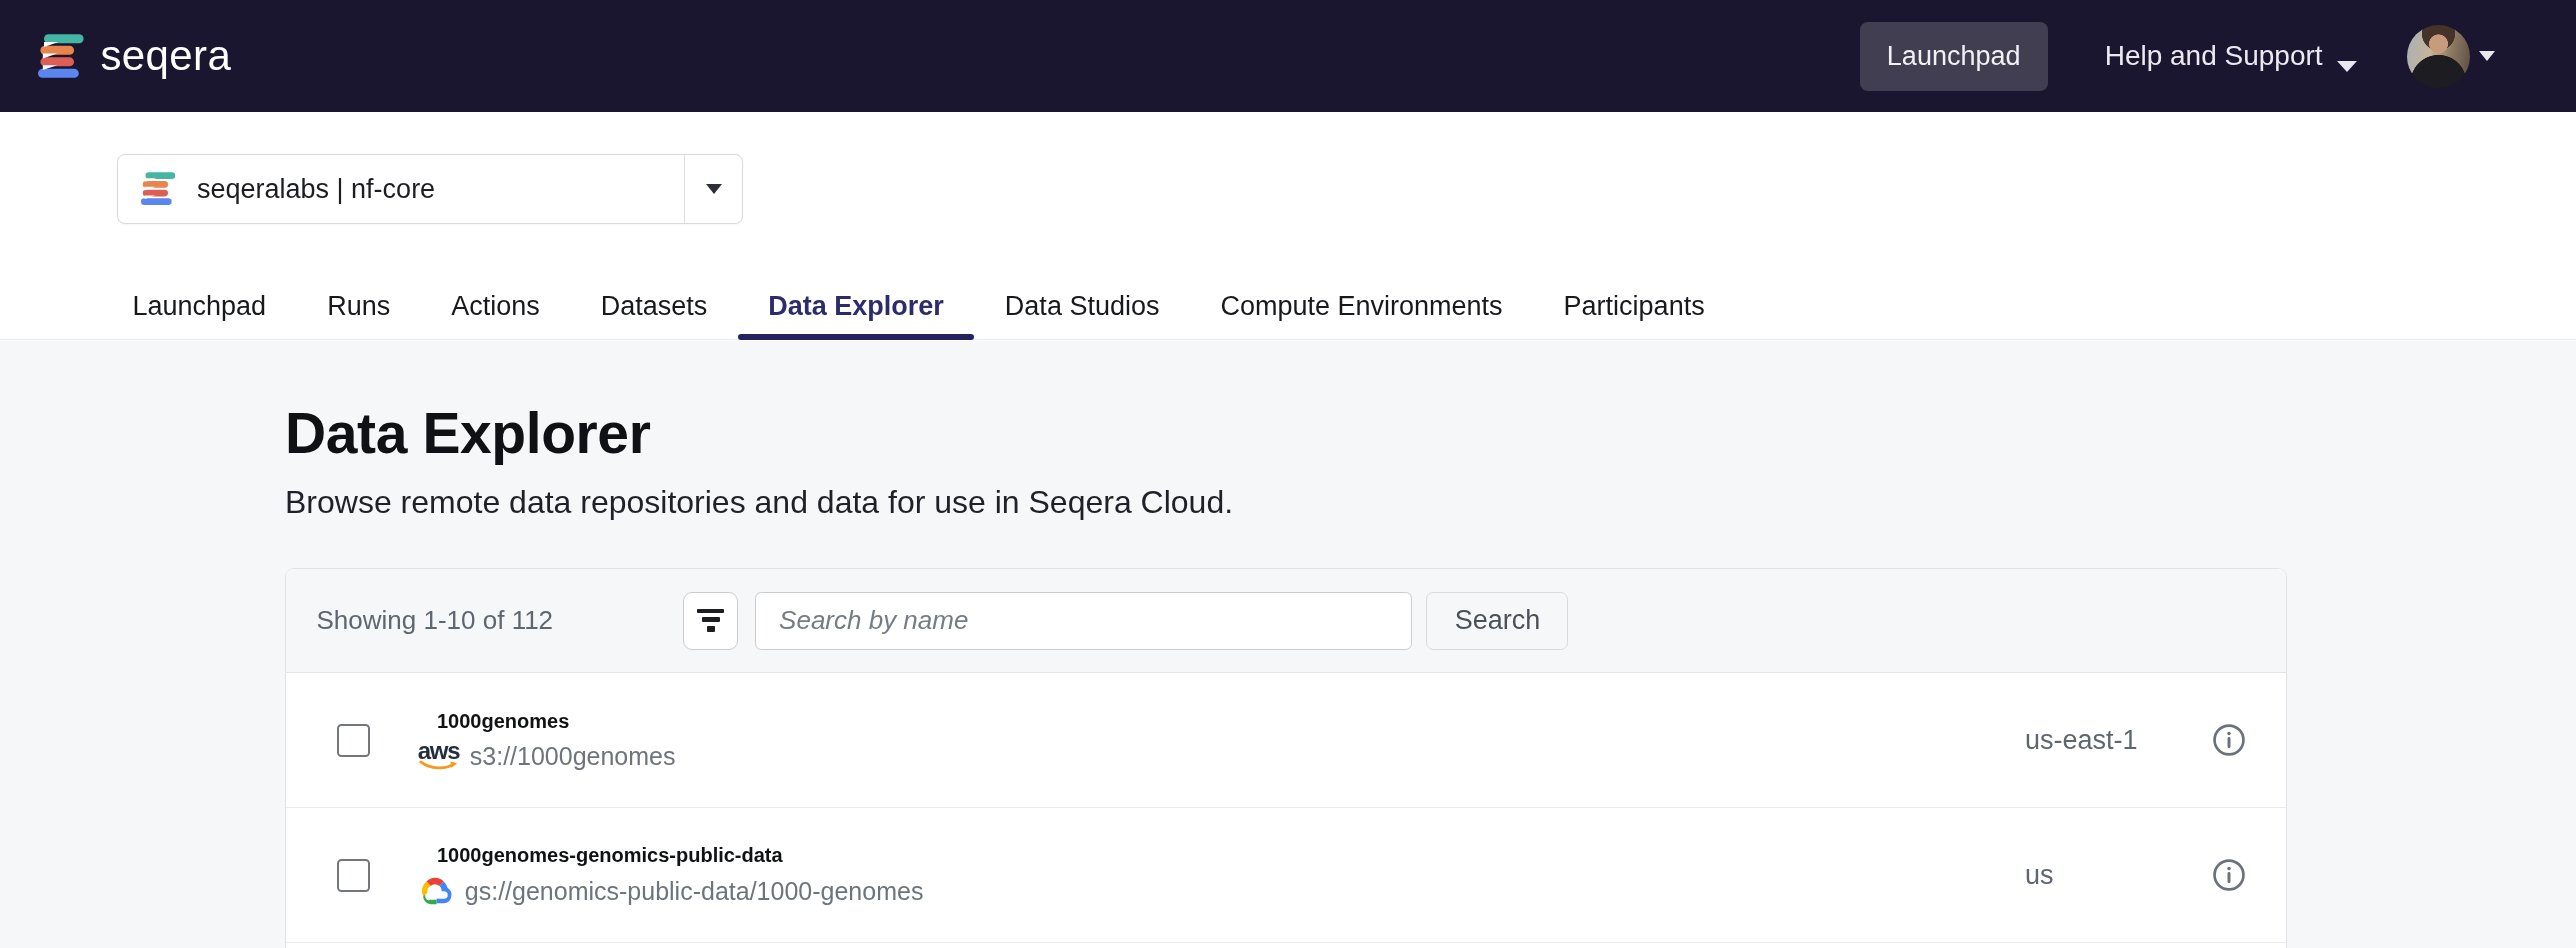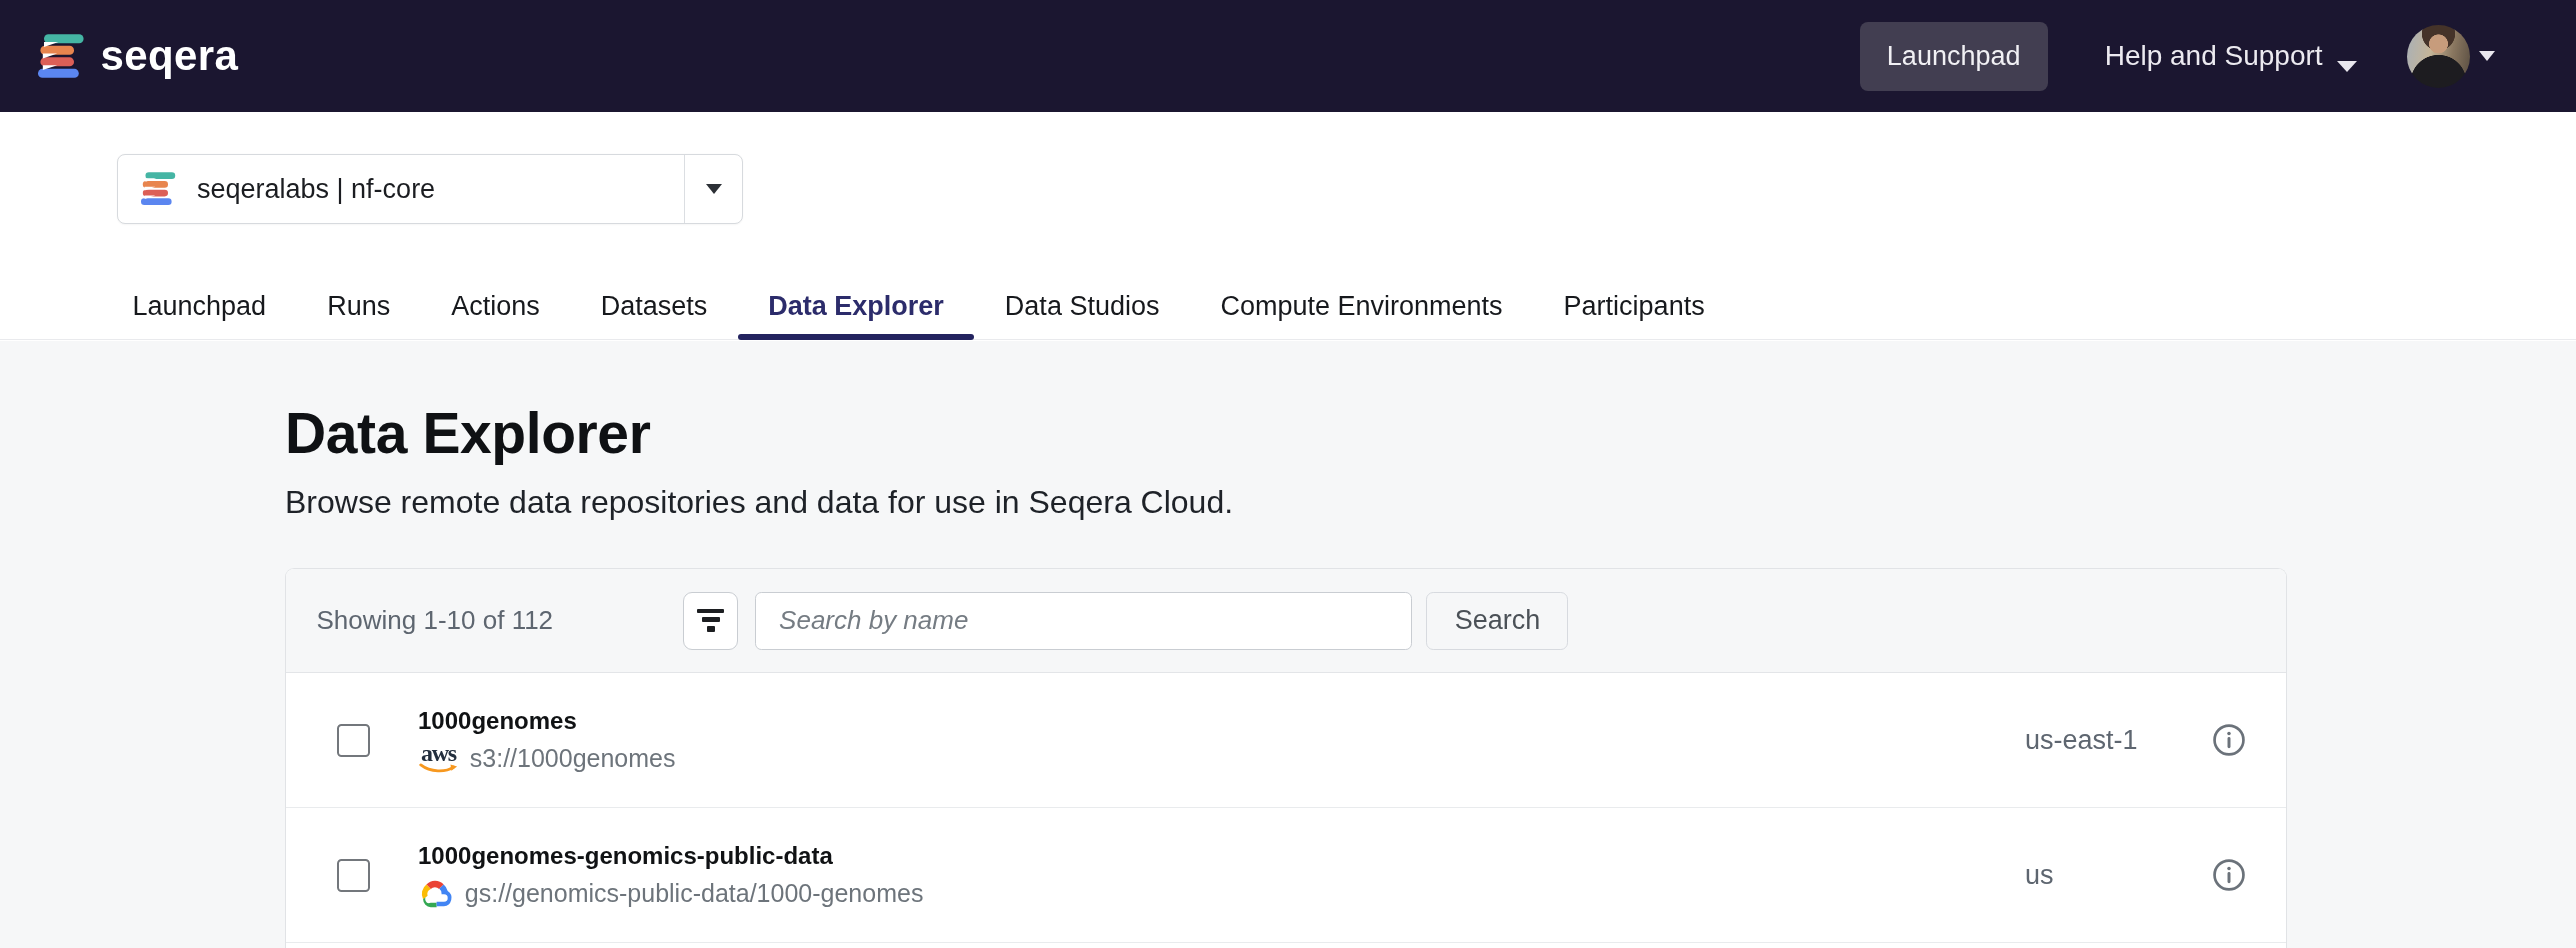--- a/index.html
+++ b/index.html
@@ -14,21 +14,21 @@
   
   .navbar {
     height: 112px; flex: 0 0 112px;
     background: #1b1630;
     display: flex; align-items: center;
     padding: 0 81px 0 38px;
   }
   .brand { display: flex; align-items: center; gap: 14.4px; cursor: pointer; }
   .brand-icon { width: 48px; height: 45px; }
   .brand-text {
-    color: #ffffff; font-size: 42px; font-weight: 700; letter-spacing: 0.4px; line-height: 1;
+    color: #ffffff; font-size: 42px; font-weight: 400; letter-spacing: 0.4px; line-height: 1;
   }
   .nav-spacer { flex: 1; }
   .launchpad-btn {
     background: #423e51; color: #f1f0f4; border: none; border-radius: 8px;
     font-family: inherit; font-size: 27px; font-weight: 400;
     width: 188px; height: 69px; cursor: pointer; margin-right: 57px;
   }
   .help-menu { display: flex; align-items: flex-end; gap: 14.4px; cursor: pointer; }
   .help-label { color: #eceaf0; font-size: 28px; }
   .caret {
@@ -119,26 +119,26 @@
 
   .row {
     height: 135px; display: flex; align-items: center;
     padding: 0 40px 0 51px; background: #fff; border-bottom: 0.9px solid #e9ebed;
   }
   .checkbox {
     width: 33px; height: 33px; flex: 0 0 33px;
     border: 2.7px solid #73777c; border-radius: 4.5px; background: #fff; cursor: pointer;
   }
   .row-main { margin-left: 48px; display: flex; flex-direction: column; }
-  .row-name { font-size: 24px; font-weight: 700; color: #101214; text-decoration: none; cursor: pointer; }
+  .row-name { font-size: 20px; font-weight: 700; color: #101214; text-decoration: none; cursor: pointer; margin-left: 19px; }
   .row-uri-line { margin-top: 9px; display: flex; align-items: center; }
   .row-uri { font-size: 25px; color: #6d747b; margin-left: 10.8px; }
 
   
-  .aws-logo { display: inline-flex; flex-direction: column; align-items: center; width: 41px; font-family: Liberation Serif, serif; }
+  .aws-logo { display: inline-flex; flex-direction: column; align-items: center; width: 41px; }
   .aws-word { font-size: 24px; font-weight: 700; letter-spacing: -1.3px; line-height: 0.78; color: #232f3e; }
   .aws-smile { width: 39px; height: 10px; display: block; }
 
   
   .gcp-logo { width: 36px; height: 30px; display: inline-block; }
 
   .row-right { margin-left: auto; display: flex; align-items: center; }
   .region { width: 187px; font-size: 27px; color: #5e6670; }
   .info-btn { width: 34px; height: 34px; display: inline-flex; cursor: pointer; }
   .info-btn svg { width: 34px; height: 34px; }

